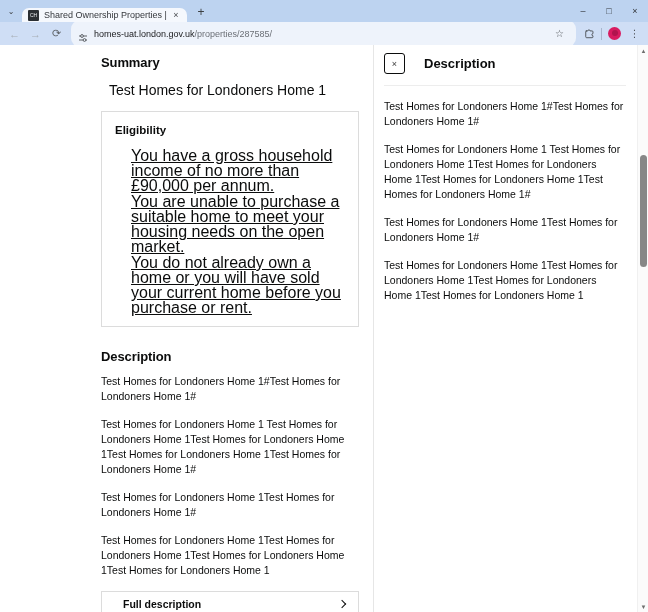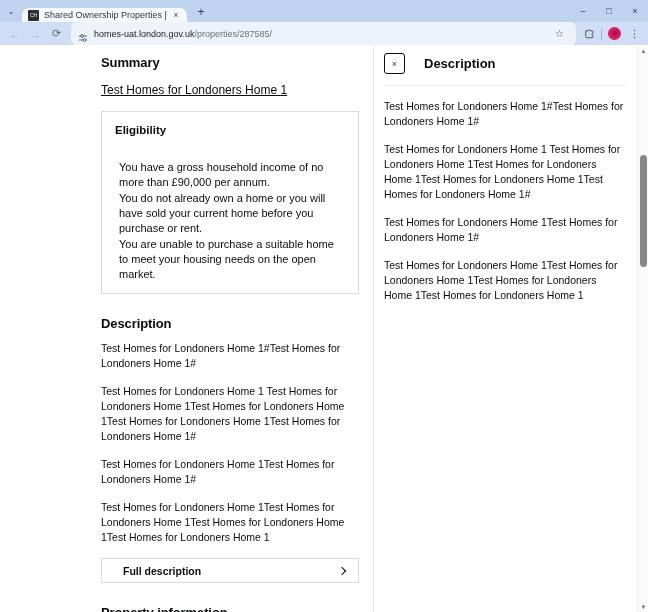--- a/index.html
+++ b/index.html
@@ -191,50 +191,50 @@
   h2.sec {
     font-size: 13px;
     font-weight: bold;
     color: #0b0c0c;
     margin: 0 0 13px 0;
     letter-spacing: -0.1px;
   }
   h2.sec.tight { margin-bottom: 10px; }
 
   p.body {
-    font-size: 12px;
+    font-size: 14px;
     line-height: 15px;
     color: #0b0c0c;
-    margin: 0 0 13px 0;
-    text-decoration: underline;
+    margin: 0 0 13px 8px;
   }
 
   .elig-card {
     border: 1px solid #dcdcdc;
     padding: 12px 13px 10px 13px;
     margin: 0 0 22px 0;
     box-sizing: border-box;
   }
   .elig-card h3 {
     font-size: 11.5px;
     font-weight: bold;
     color: #0b0c0c;
-    margin: 0 0 24px 0;
+    margin: 0 0 12px 0;
   }
   .elig-lead {
     font-size: 10.5px;
     line-height: 15px;
     color: #0b0c0c;
     margin: 0 0 13px 0;
   }
   .elig-item {
-    font-size: 11px;
+    font-size: 16px;
     line-height: 15px;
     color: #0b0c0c;
-    margin: 0 0 1px 4px;
+    margin: 0 0 1px 16px;
+    text-decoration: underline;
   }
 
   .desc-para {
     font-size: 10.5px;
     line-height: 15px;
     color: #0b0c0c;
     margin: 0 0 13px 0;
   }
 
   .disclosure {
@@ -392,22 +392,22 @@
 
       <div class="left-pane">
         <div class="left-inner">
 
           <h2 class="sec">Summary</h2>
           <p class="body">Test Homes for Londoners Home 1</p>
 
           <div class="elig-card">
             <h3>Eligibility</h3>
             <p class="elig-item">You have a gross household income of no more than £90,000 per annum.</p>
+            <p class="elig-item">You are unable to purchase a suitable home to meet your housing needs on the open market.</p>
             <p class="elig-item">You do not already own a home or you will have sold your current home before you purchase or rent.</p>
-            <p class="elig-item">You are unable to purchase a suitable home to meet your housing needs on the open market.</p>
           </div>
 
           <h2 class="sec tight">Description</h2>
           <p class="desc-para">Test Homes for Londoners Home 1#Test Homes for Londoners Home 1#</p>
           <p class="desc-para">Test Homes for Londoners Home 1 Test Homes for Londoners Home 1Test Homes for Londoners Home 1Test Homes for Londoners Home 1Test Homes for Londoners Home 1#</p>
           <p class="desc-para">Test Homes for Londoners Home 1Test Homes for Londoners Home 1#</p>
           <p class="desc-para">Test Homes for Londoners Home 1Test Homes for Londoners Home 1Test Homes for Londoners Home 1Test Homes for Londoners Home 1</p>
 
           <div class="disclosure">
             <span class="disclosure-label">Full description</span>

